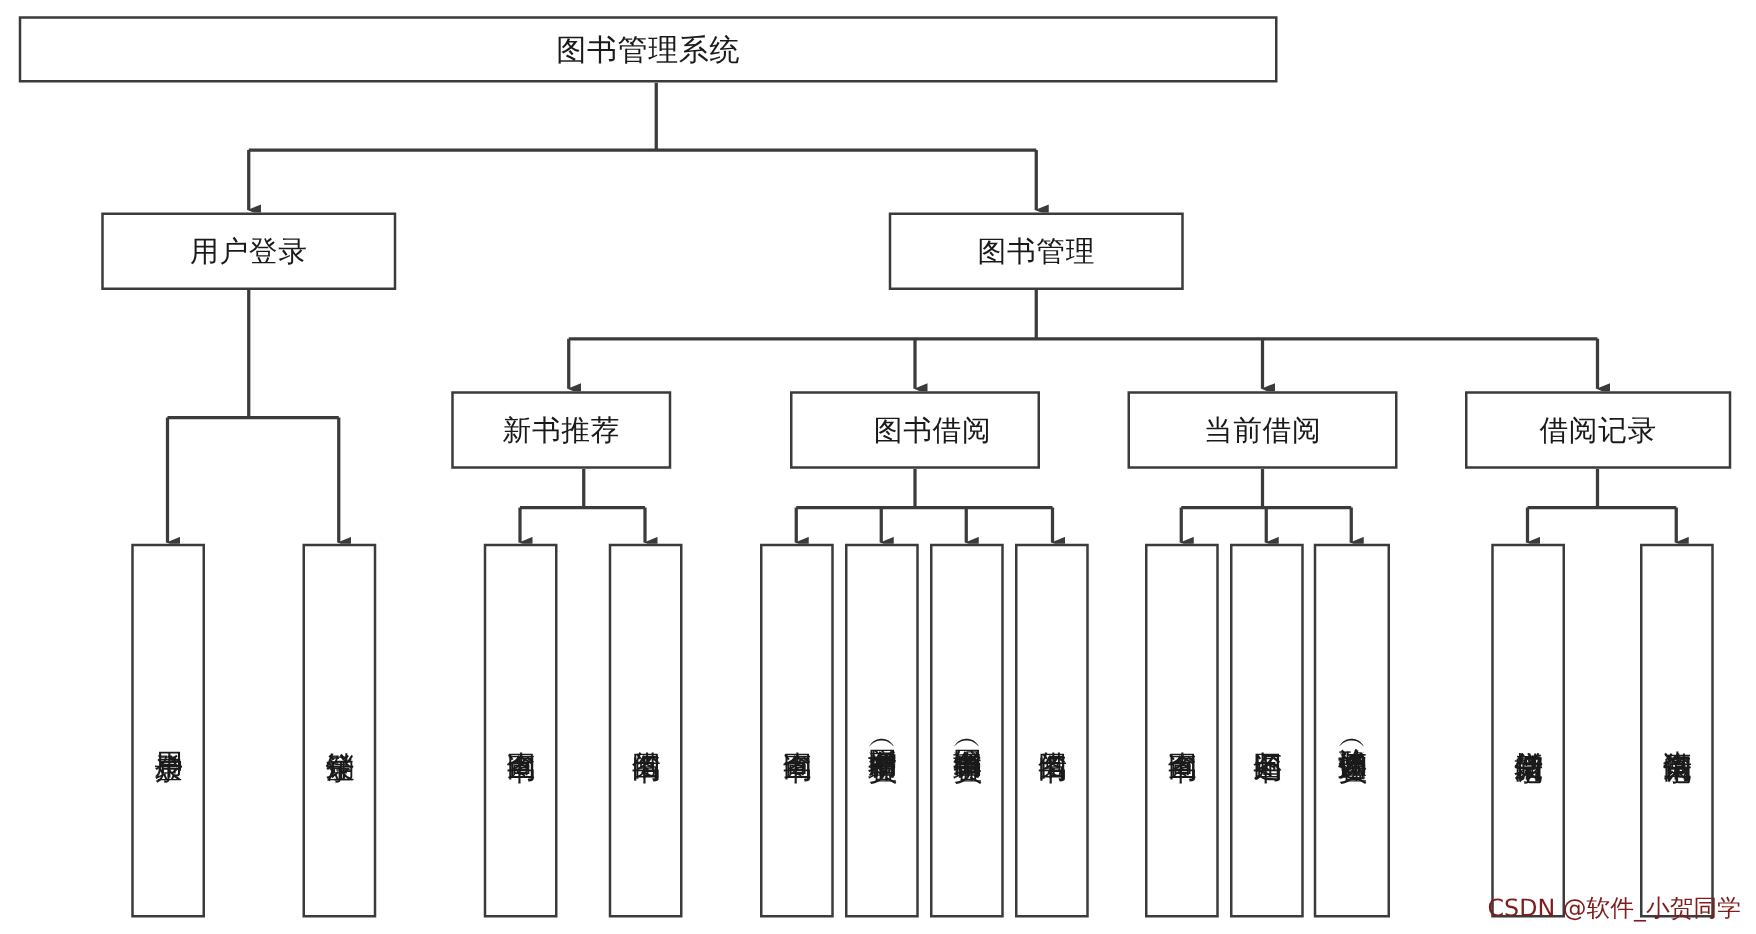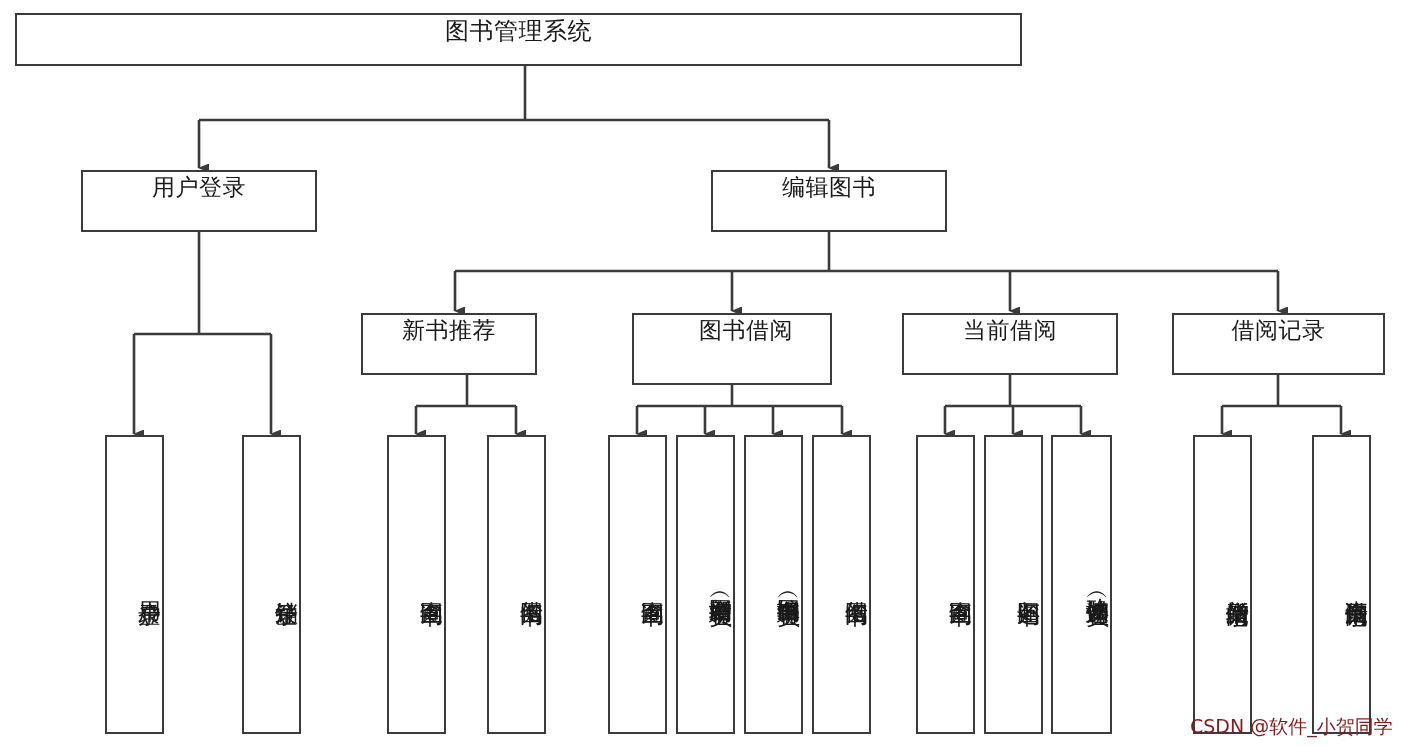--- a/index.html
+++ b/index.html
@@ -16,21 +16,21 @@
     height: 747px;
     background: #ffffff;
     overflow: hidden;
   }
   .node {
     position: absolute;
     box-sizing: border-box;
     border: 2px solid #3b3b3b;
     background: #ffffff;
     display: flex;
-    align-items: flex-start;
+    align-items: center;
     justify-content: center;
     color: #1a1a1a;
   }
   .node.horizontal {
     font-size: 23px;
     letter-spacing: 0.5px;
   }
   .node.vertical {
     writing-mode: vertical-rl;
     text-orientation: upright;
@@ -118,27 +118,27 @@
   </svg>
 
   <div class="node horizontal" id="root-node" style="left:15px; top:13px; width:1007px; height:53px;">
     <span class="label">图书管理系统</span>
   </div>
 
   <div class="node horizontal" style="left:81px; top:170px; width:236px; height:62px;">
     <span class="label">用户登录</span>
   </div>
   <div class="node horizontal" style="left:711px; top:170px; width:236px; height:62px;">
-    <span class="label">编辑图书</span>
+    <span class="label">图书管理</span>
   </div>
 
   <div class="node horizontal" style="left:361px; top:313px; width:176px; height:62px;">
     <span class="label">新书推荐</span>
   </div>
-  <div class="node horizontal" style="left:632px; top:313px; width:200px; height:72px;padding-left:28px;">
+  <div class="node horizontal" style="left:632px; top:313px; width:200px; height:62px;padding-left:28px;">
     <span class="label">图书借阅</span>
   </div>
   <div class="node horizontal" style="left:1172px; top:313px; width:213px; height:62px;">
     <span class="label">借阅记录</span>
   </div>
   <div class="node horizontal" style="left:902px; top:313px; width:216px; height:62px;">
     <span class="label">当前借阅</span>
   </div>
 
   <div class="node vertical" style="left:105px; top:435px; width:59px; height:299px;">

